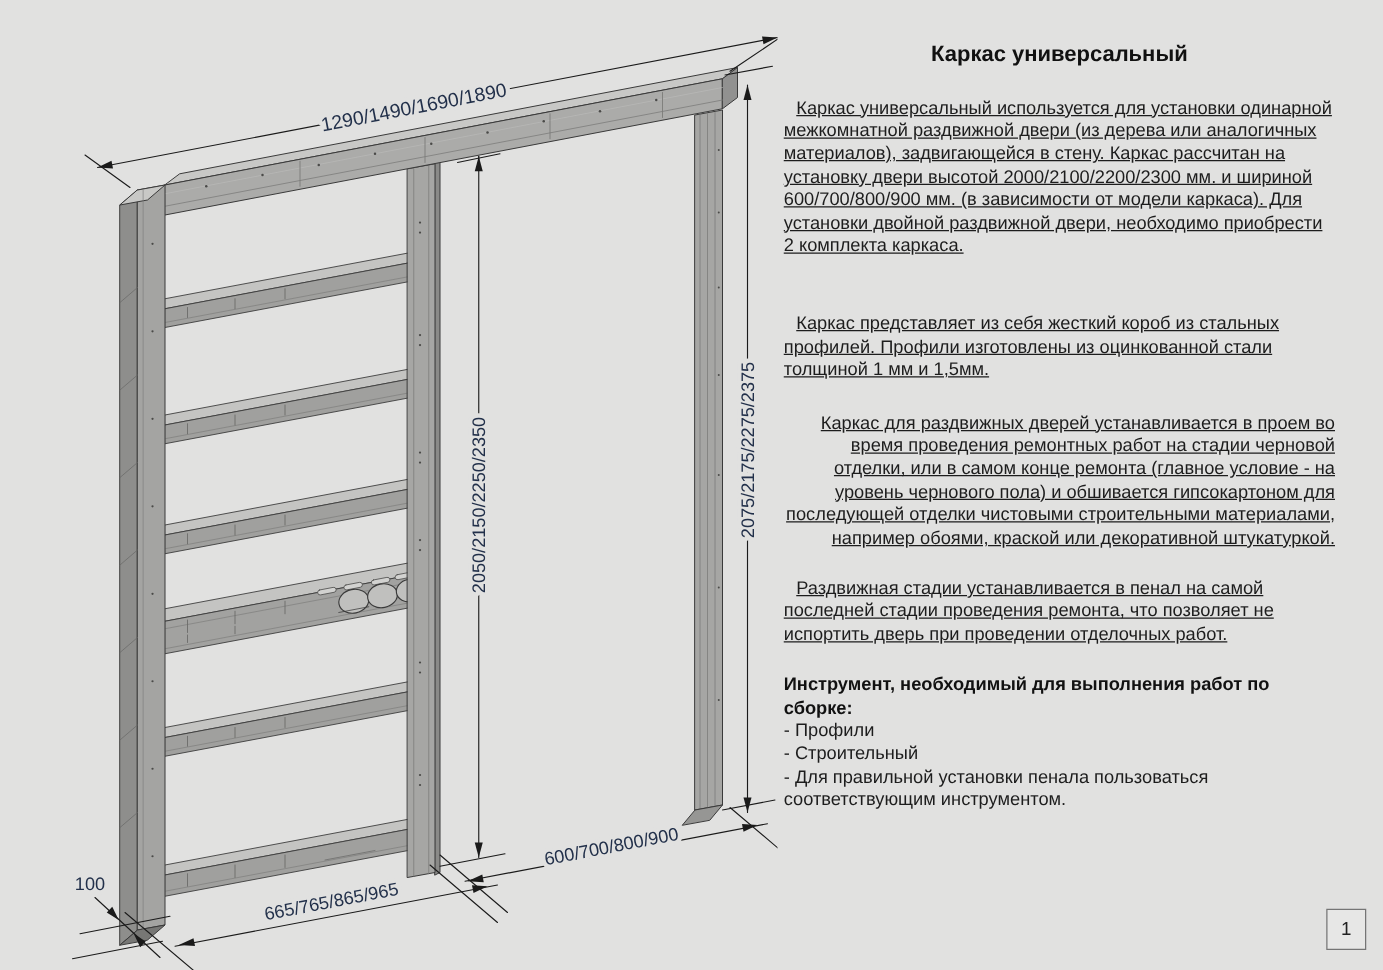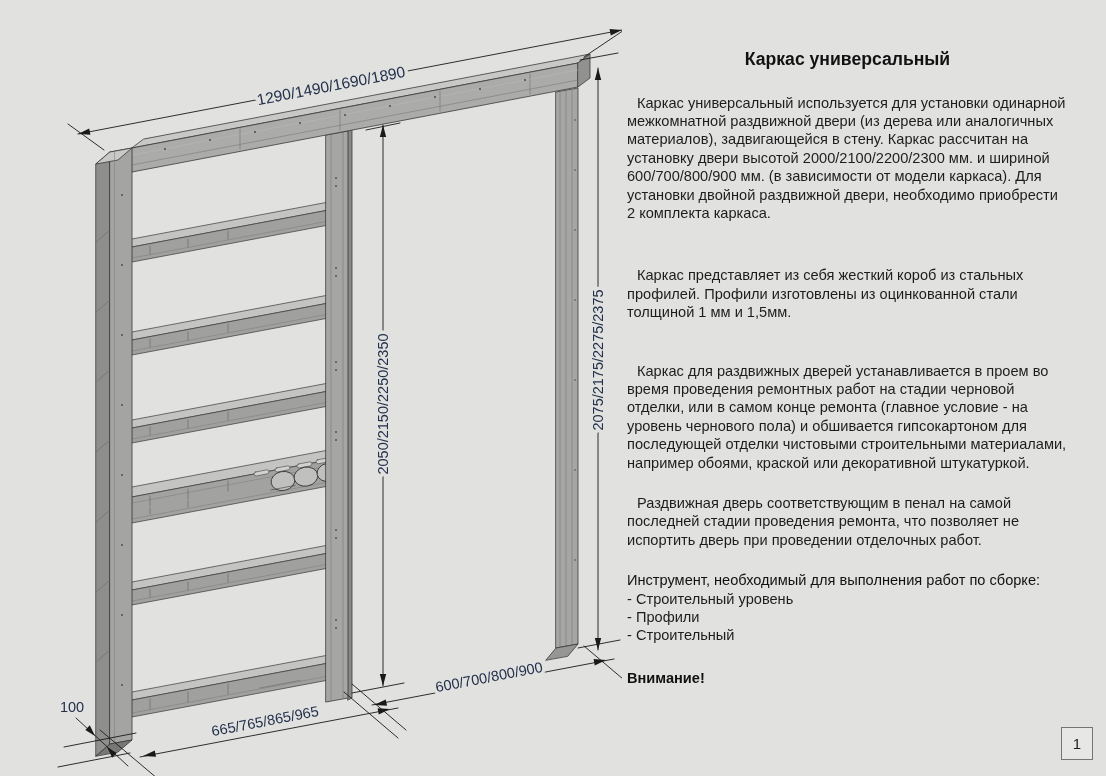--- a/index.html
+++ b/index.html
@@ -13,32 +13,32 @@
   .dimlab{
     fill:#22304a;
     paint-order:stroke;
     stroke:#e1e1e0;
     stroke-width:7px;
     stroke-linejoin:round;
     font-size:14.5px;
   }
   .dimlab.big{font-size:15.5px;}
   .article{
-    position:absolute;left:627px;top:48px;width:441px;
+    position:absolute;left:627px;top:32px;width:441px;
     color:#1d1d1d;font-size:14.6px;line-height:18.4px;
   }
   .article .title{
     text-align:center;font-weight:bold;font-size:17.6px;line-height:22.5px;color:#111;
   }
-  .par{margin:0;text-indent:10px;}
+  .par{margin:0;text-indent:10px;text-decoration:underline;}
   .p1{margin-top:23px;}
   .p2{margin-top:44px;}
-  .p3{margin-top:40px;}
+  .p3{margin-top:24px;text-align:right;}
   .p4{margin-top:22px;}
-  .sec-head{font-weight:normal;margin-top:22px;color:#111;}
+  .sec-head{font-weight:bold;margin-top:22px;color:#111;}
   .warn-head{font-weight:bold;margin-top:24px;color:#111;}
   .list-item{margin:0;}
   .page-box{
     position:absolute;left:1061px;top:727px;width:30px;height:31px;
     border:1.5px solid #757575;background:#e7e7e6;
     display:flex;align-items:center;justify-content:center;
     font-size:15px;color:#222;
   }
 </style>
 </head>
@@ -266,26 +266,25 @@
   </svg>
 
   <div class="article">
     <div class="title">
       <div>Каркас универсальный</div>
     </div>
 
     <p class="par p1">Каркас универсальный используется для установки одинарной межкомнатной раздвижной двери (из дерева или аналогичных материалов), задвигающейся в стену. Каркас рассчитан на установку двери высотой 2000/2100/2200/2300 мм. и шириной 600/700/800/900 мм. (в зависимости от модели каркаса). Для установки двойной раздвижной двери, необходимо приобрести 2 комплекта каркаса.</p>
     <p class="par p2">Каркас представляет из себя жесткий короб из стальных профилей. Профили изготовлены из оцинкованной стали толщиной 1 мм и 1,5мм.</p>
     <p class="par p3">Каркас для раздвижных дверей устанавливается в проем во время проведения ремонтных работ на стадии черновой отделки, или в самом конце ремонта (главное условие - на уровень чернового пола) и обшивается гипсокартоном для последующей отделки чистовыми строительными материалами, например обоями, краской или декоративной штукатуркой.</p>
-    <p class="par p4">Раздвижная дверь соответствующим в пенал на самой последней стадии проведения ремонта, что позволяет не испортить дверь при проведении отделочных работ.</p>
+    <p class="par p4">Раздвижная стадии устанавливается в пенал на самой последней стадии проведения ремонта, что позволяет не испортить дверь при проведении отделочных работ.</p>
 
     <div class="sec-head">Инструмент, необходимый для выполнения работ по сборке:</div>
-    <div class="list-item">- Строительный уровень</div>
     <div class="list-item">- Профили</div>
     <div class="list-item">- Строительный</div>
 
-    <div class="warn-head">Внимание!</div>
+    <div class="list-item">- Для правильной установки пенала пользоваться соответствующим инструментом.</div>
   </div>
 
   <div class="page-box">
     <span>1</span>
   </div>
 </div>
 
 </body></html>

